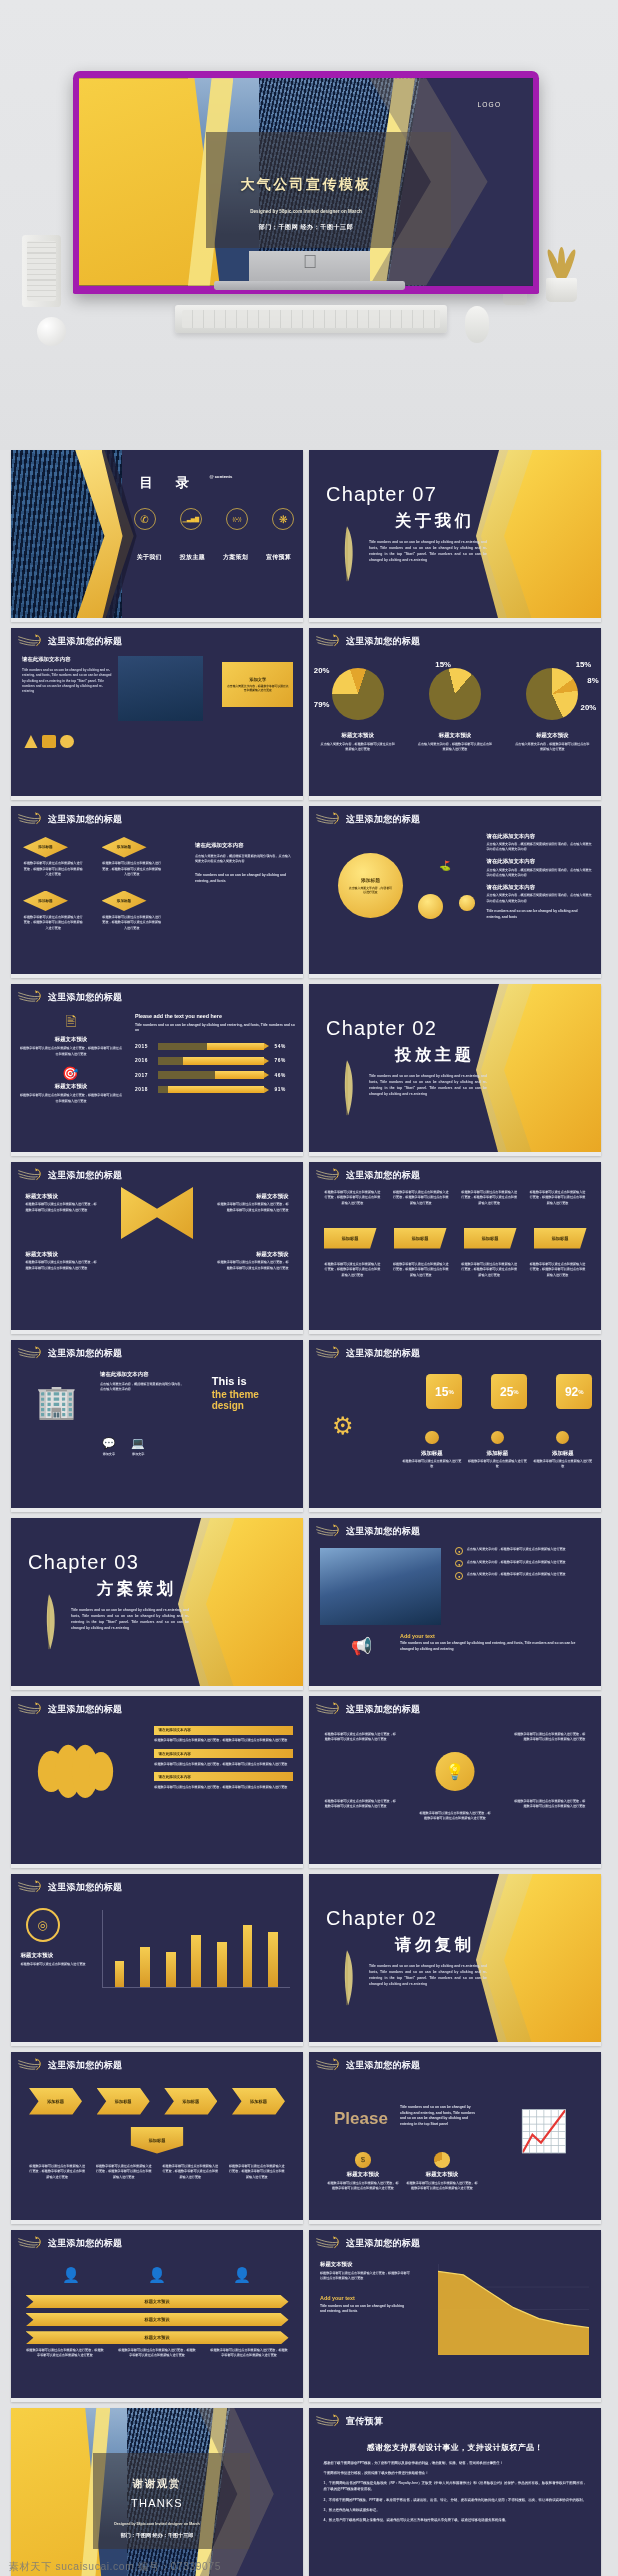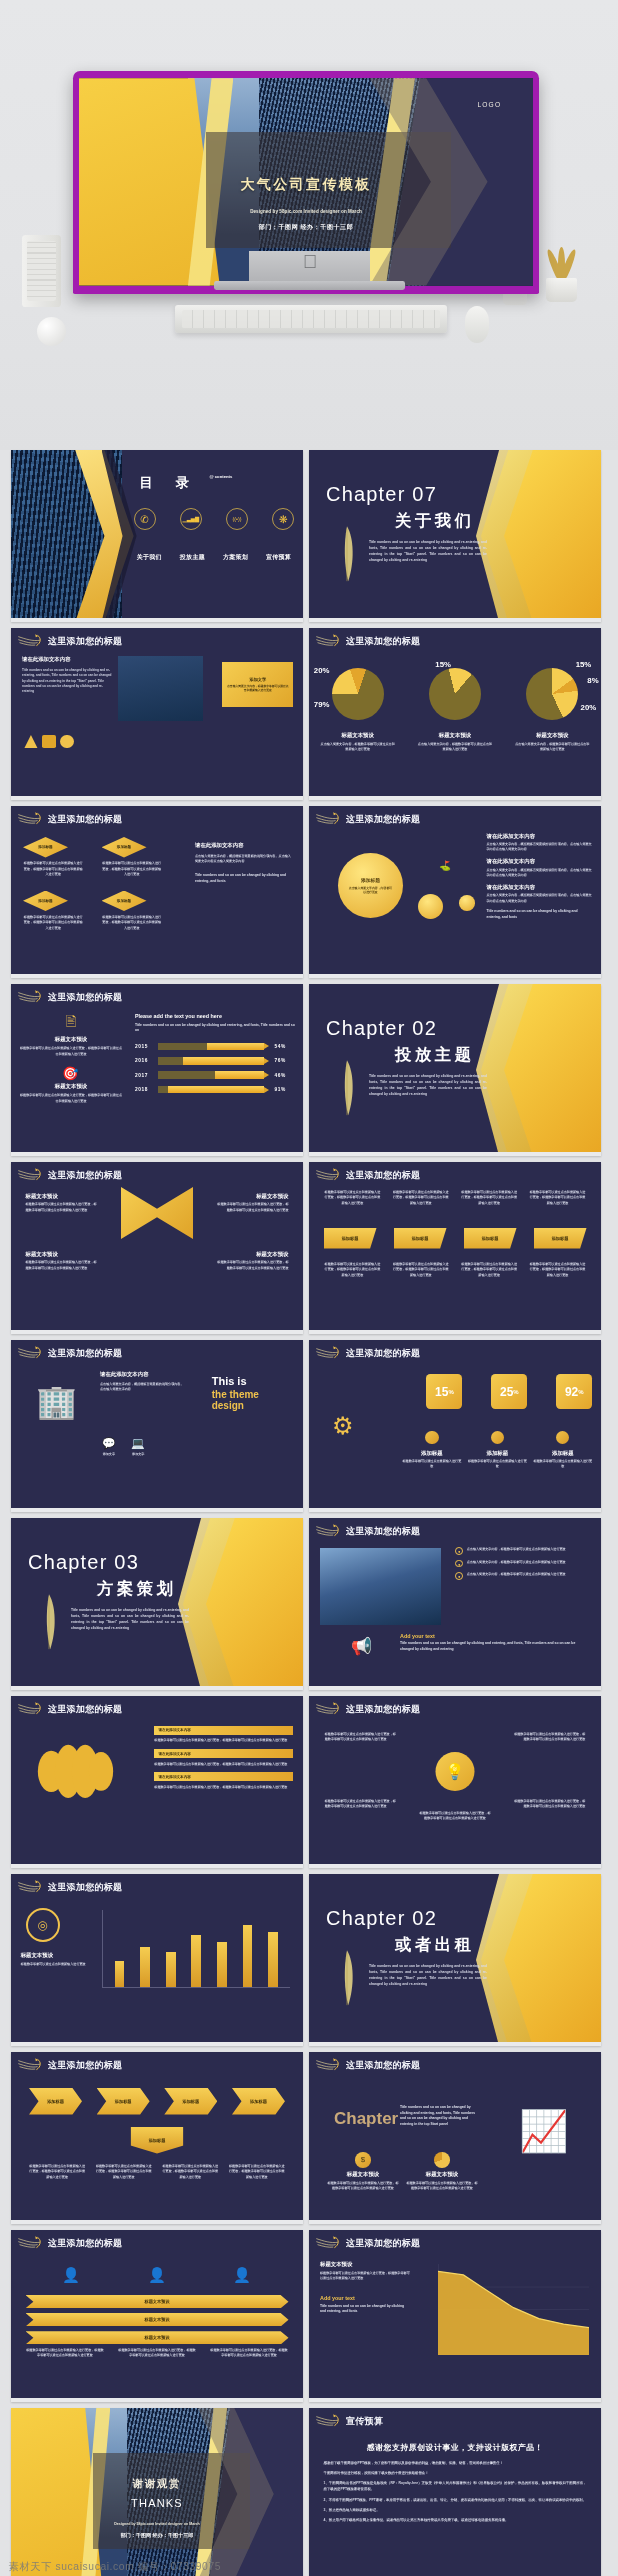--- a/index.html
+++ b/index.html
@@ -847,21 +847,21 @@
       <div class="white-strip"></div>
     </div>
 
     <div class="slide">
       <div class="chev-wrap">
         <div class="chev c3"></div>
           <div class="chev c2"></div>
           <div class="chev c1"></div>
       </div>
       <div class="chapter-no">Chapter   02</div>
-      <div class="chapter-cn">或者出租</div>
+      <div class="chapter-cn">请勿复制</div>
       <div class="feather">
         <svg viewBox="0 0 36 98">
             <path d="M18 2 C30 22 30 62 20 92 C14 70 12 32 18 2Z" fill="#e2d284" opacity=".9"></path>
             <path d="M18 6 L18 92" stroke="#b9a550" stroke-width="1" fill="none"></path>
           </svg>
       </div>
       <div class="chapter-body">Title numbers and so on can be changed by clicking and re-entering, and fonts, Title numbers and so on can be changed by clicking and re-entering in the top "Start" panel. Title numbers and so on can be changed by clicking and re-entering</div>
       <div class="white-strip"></div>
     </div>
   </div>
@@ -913,21 +913,21 @@
             <g fill="none" stroke="#e8d99a" stroke-width="1.1">
           <path d="M2 6 C14 10 26 14 38 12"></path>
               <path d="M2 11 C14 15 24 18 34 16"></path>
           <path d="M4 16 C14 19 22 21 30 20"></path>
             </g>
           <path d="M34 4 C40 8 40 16 32 21" stroke="#f0c24c" stroke-width="1.6" fill="none"></path>
           <path d="M30 2 L35 5 L31 7Z" fill="#f0c24c"></path>
           </svg>
       </div>
       <div class="sl-title">这里添加您的标题</div>
-      <div style="position:absolute;left:25px;top:57px;color:#c9a97a;font-size:17px;font-weight:bold">Chapter</div>
+      <div style="position:absolute;left:25px;top:57px;color:#c9a97a;font-size:17px;font-weight:bold">Please</div>
       <div class="bd-en" style="position:absolute;left:91px;top:53px;width:78px">Title numbers and so on can be changed by clicking and entering, and fonts, Title numbers and so on can be changed by clicking and entering in the top Start panel</div>
       <div style="position:absolute;left:18px;top:100px;width:72px;text-align:center">
         <div style="width:15.7px;height:15.7px;border-radius:50%;background:linear-gradient(135deg,#f0c24c,#d89a26);margin:0 auto 3.6px;color:#4a3a12;font-size:7.8px;line-height:15.7px">$</div>
         <div class="hd3">标题文本预设</div>
         <div class="bd3" style="margin-top:2.4px">标题数字等都可以通过点击和重新输入进行更改。标题数字等都可以通过点击和重新输入进行更改</div>
       </div>
       <div style="position:absolute;left:97px;top:100px;width:72px;text-align:center">
         <div style="width:15.7px;height:15.7px;border-radius:50%;background:conic-gradient(#f0c24c 0 70%,#d89a26 70% 100%);margin:0 auto 3.6px"></div>
         <div class="hd3">标题文本预设</div>
         <div class="bd3" style="margin-top:2.4px">标题数字等都可以通过点击和重新输入进行更改。标题数字等都可以通过点击和重新输入进行更改</div>

